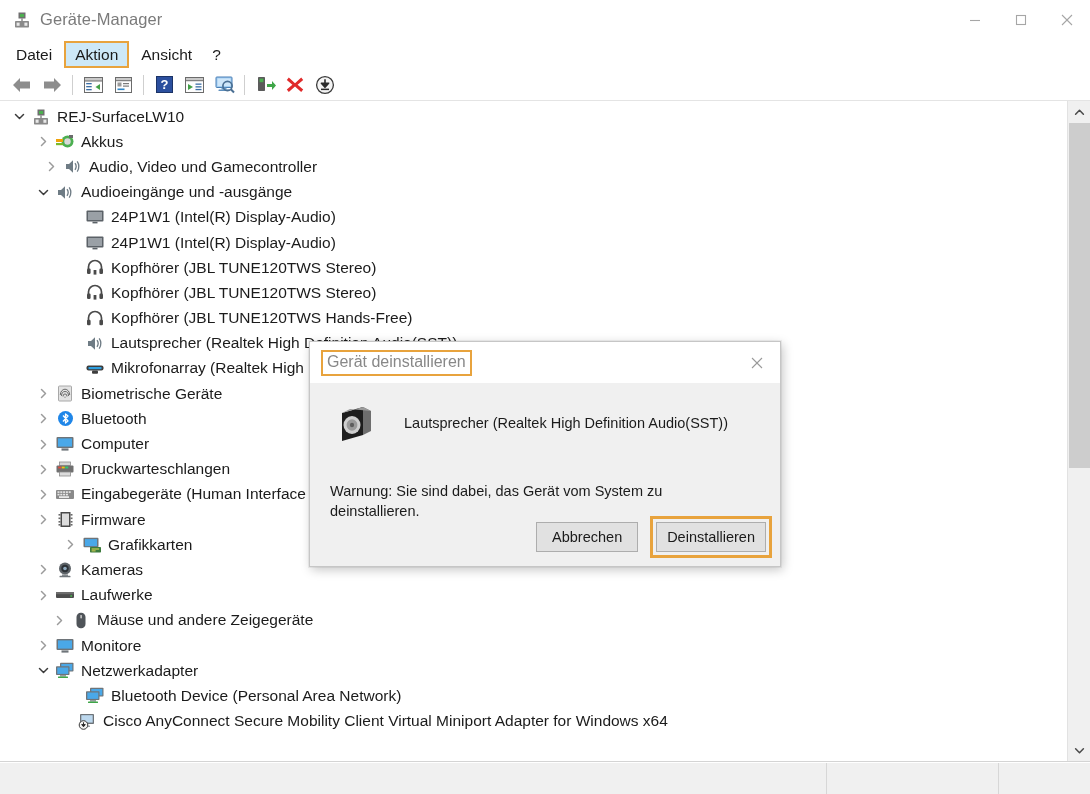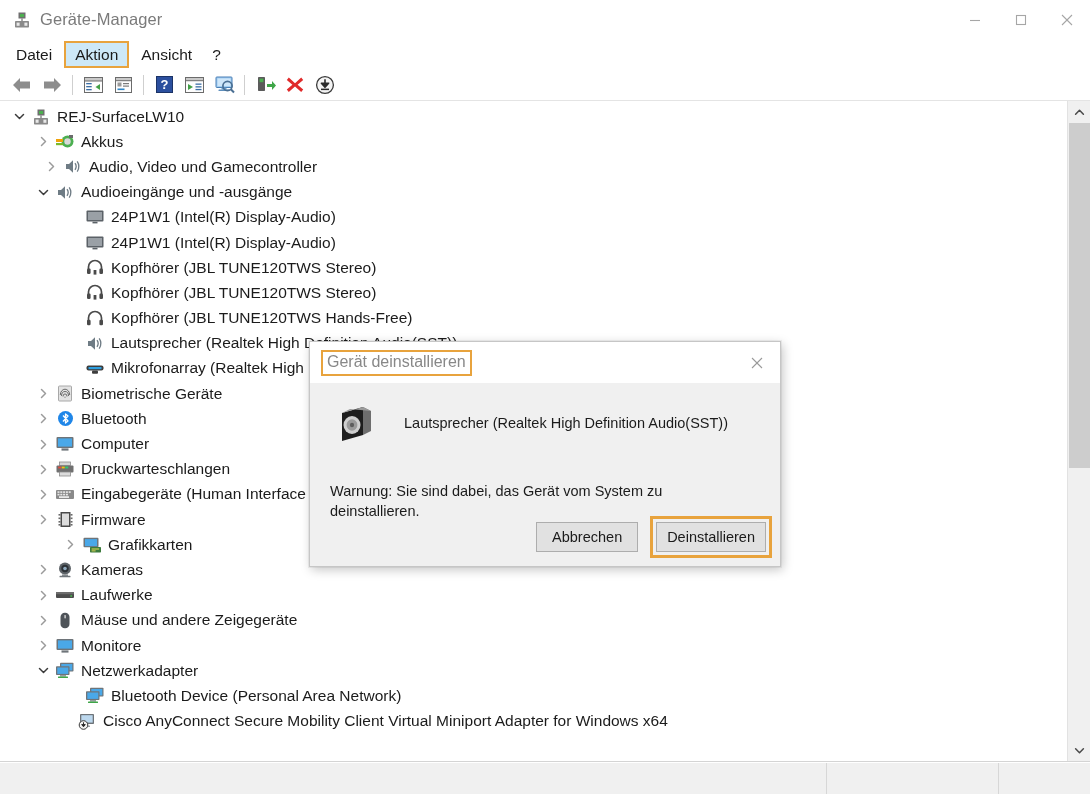--- a/index.html
+++ b/index.html
@@ -706,21 +706,21 @@
         <span class="row-icon">
           <svg width="20" height="12" viewBox="0 0 20 12">
             <rect x="1" y="3" width="18" height="6" rx="1" fill="#4d4d4d"></rect>
             <rect x="1" y="3" width="18" height="2.2" fill="#6d6d6d"></rect>
             <circle cx="16.2" cy="7" r="1" fill="#4caf50"></circle>
           </svg>
         </span>
         <span class="row-label">Laufwerke</span>
       </div>
 
-      <div class="row" style="padding-left:32px">
+      <div class="row" style="padding-left:48px">
         <span class="twisty">
           <svg width="11" height="11" viewBox="0 0 11 11">
               <path d="M3.5 1.5 L7.5 5.5 L3.5 9.5" fill="none" stroke="#9b9b9b" stroke-width="1.5" stroke-linecap="round" stroke-linejoin="round"></path>
             </svg>
         </span>
         <span class="row-icon">
           <svg width="12" height="17" viewBox="0 0 12 17">
             <rect x="1.5" y="0.8" width="9" height="15.4" rx="4.3" fill="#4f5459"></rect>
             <rect x="5.4" y="3" width="1.4" height="3.4" rx="0.6" fill="#d8d8d8"></rect>
           </svg>

